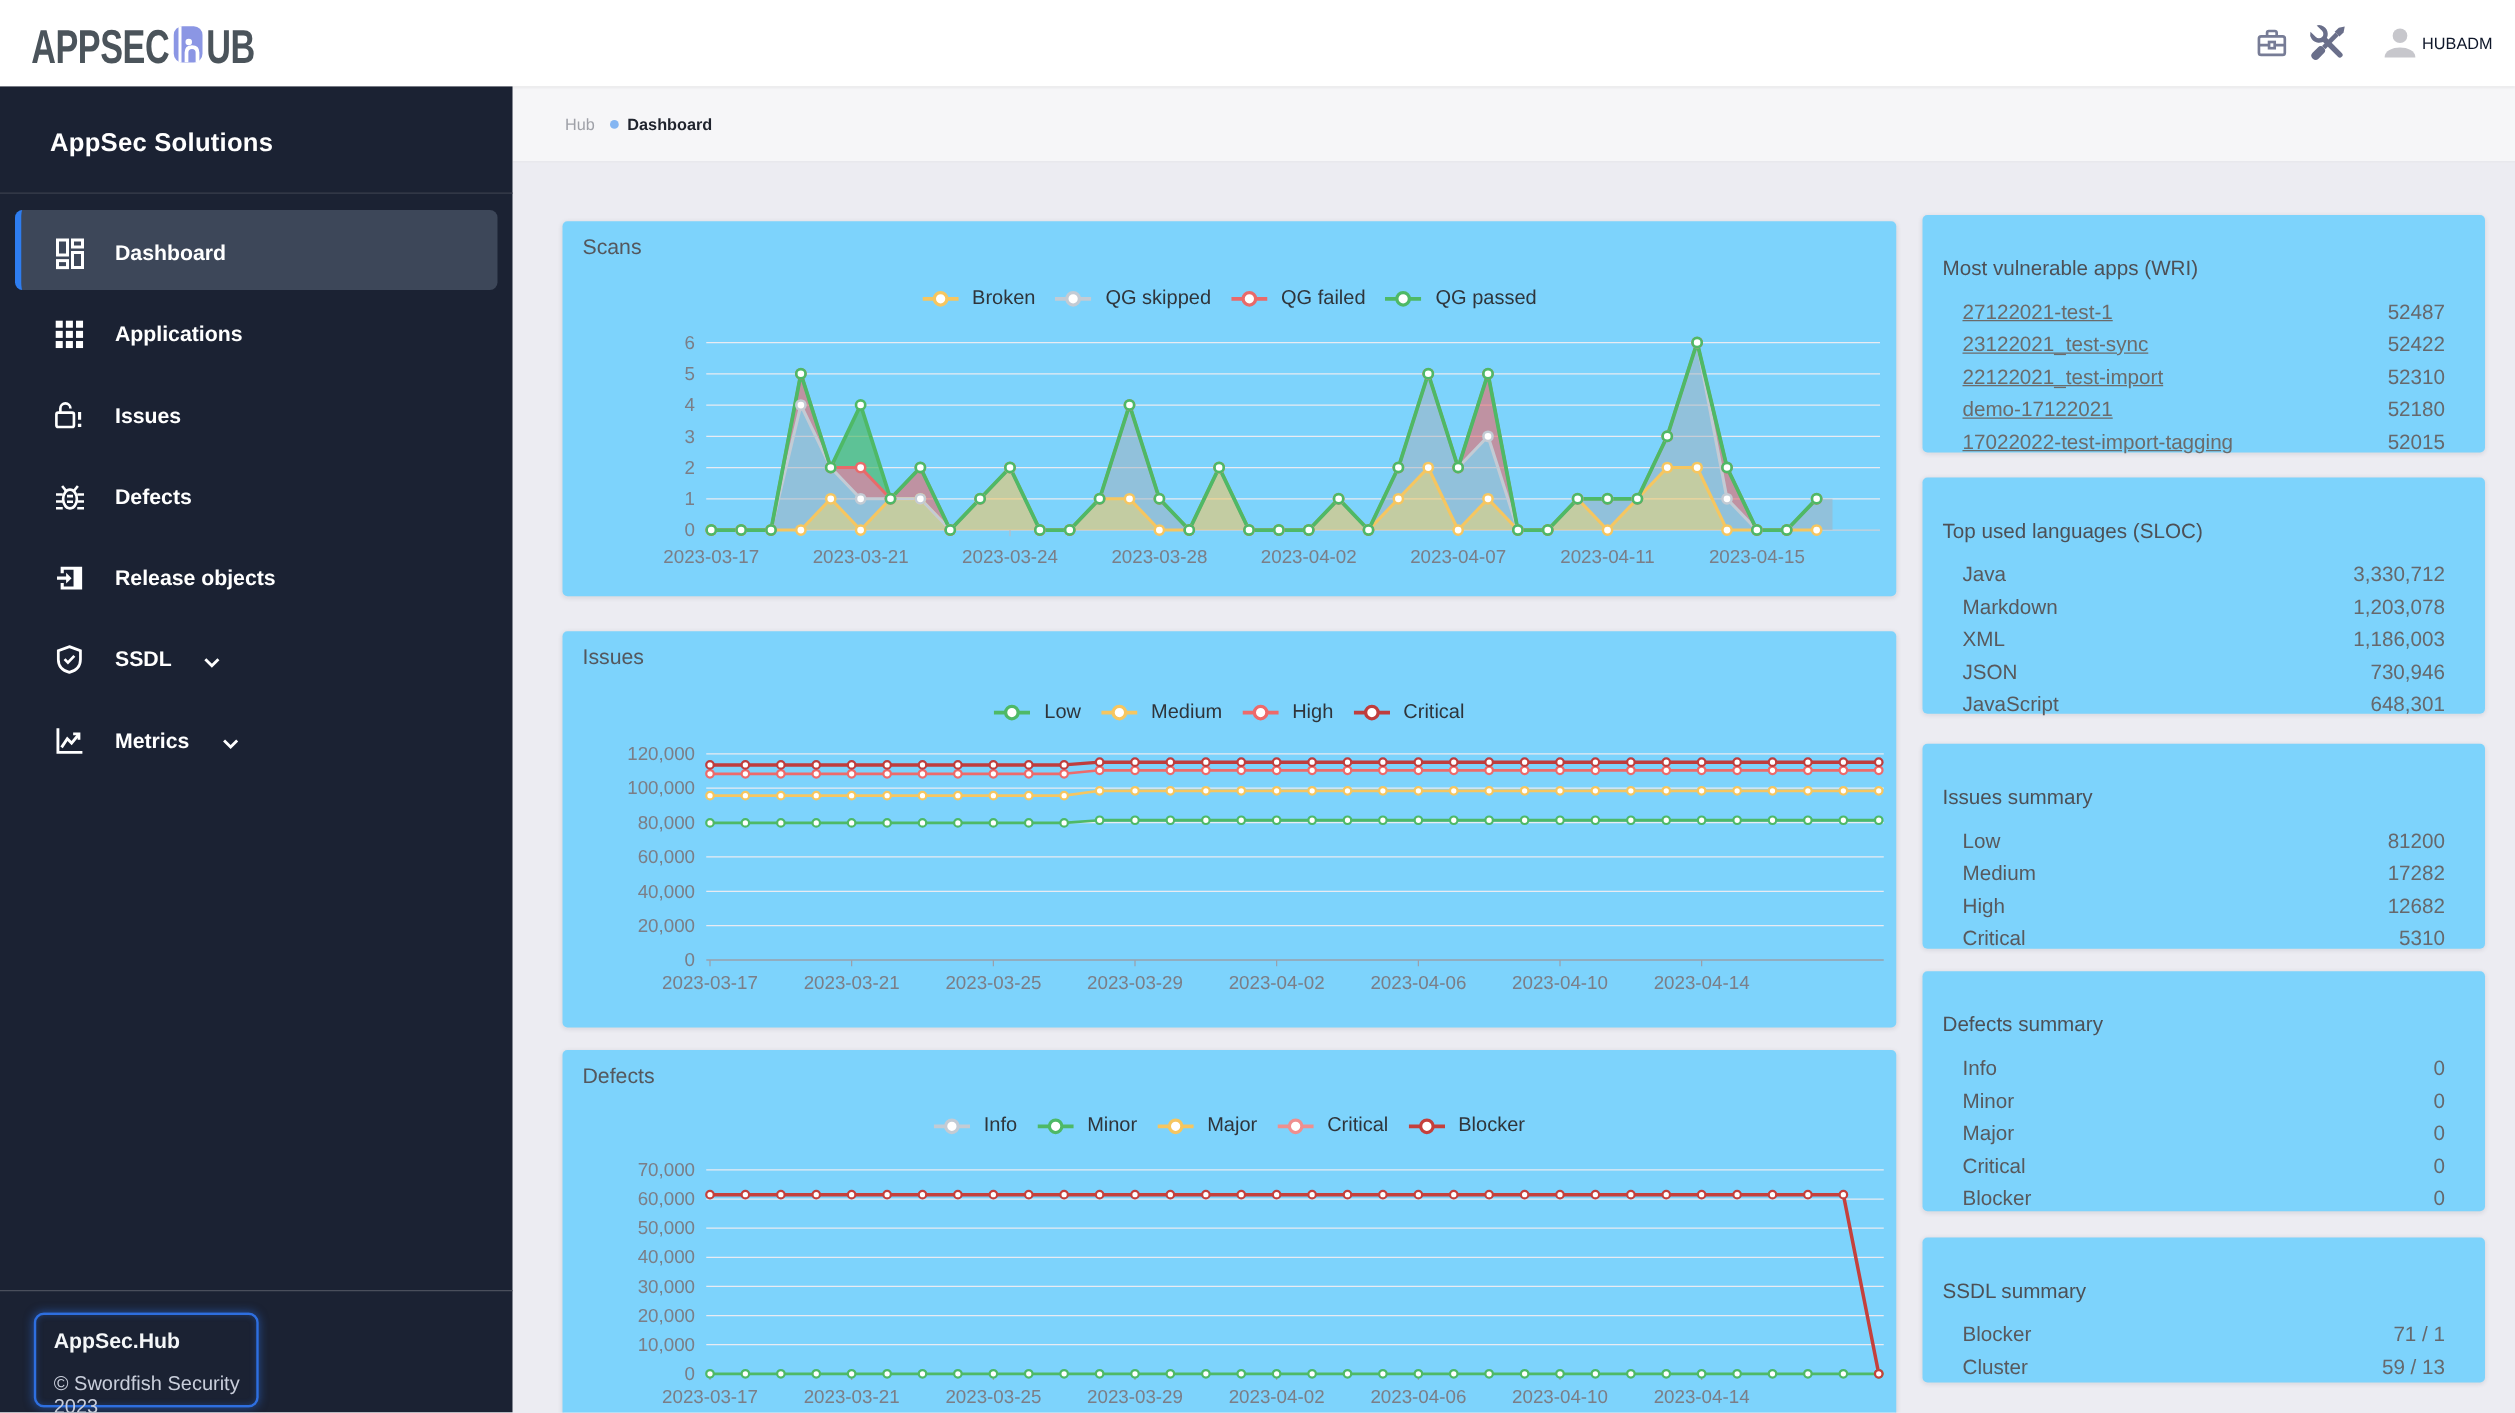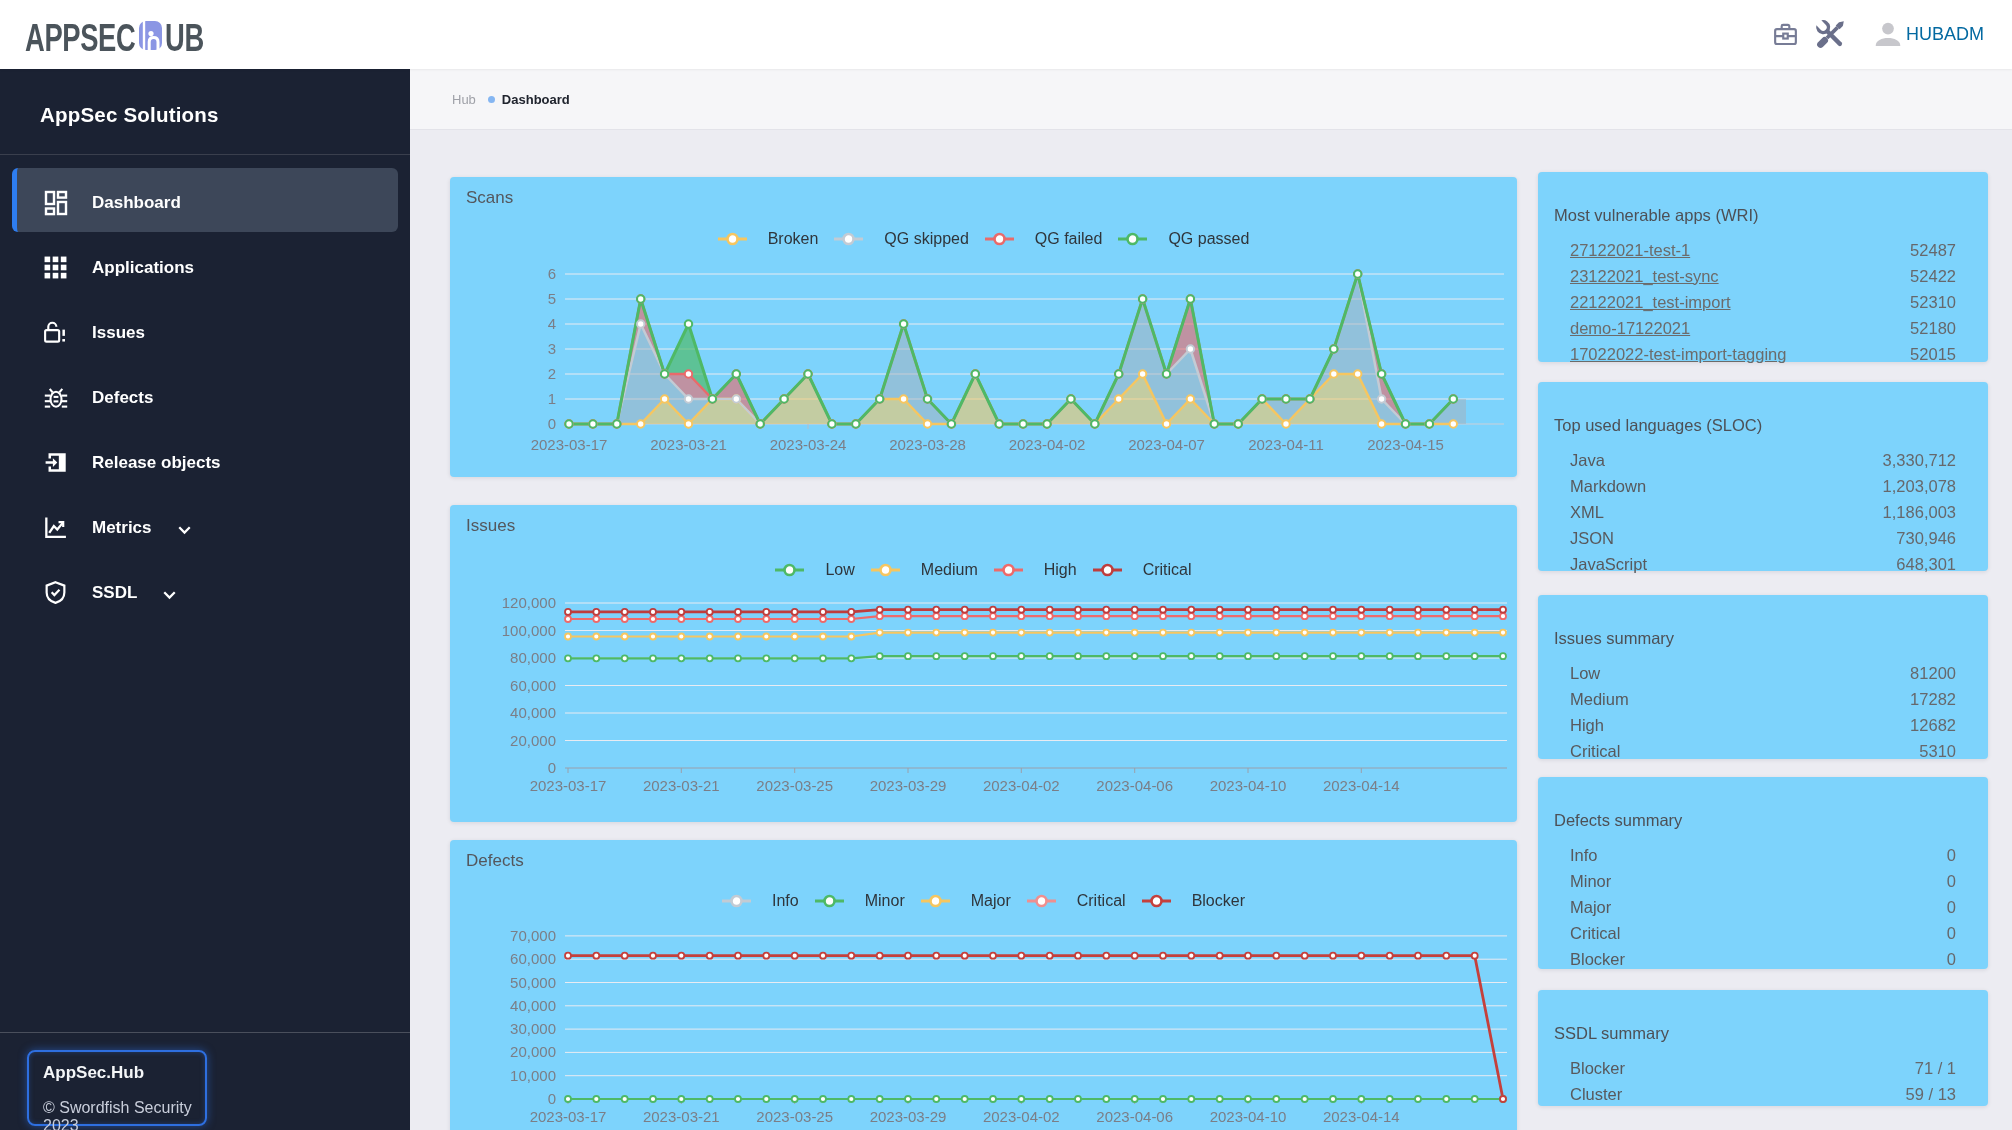--- a/index.html
+++ b/index.html
@@ -3,21 +3,21 @@
 <style>
 *{margin:0;padding:0;box-sizing:border-box}
 html,body{width:2012px;height:1130px;overflow:hidden}
 body{font-family:"Liberation Sans",sans-serif;background:#ececf2;position:relative}
 .header{position:absolute;left:0;top:0;width:2012px;height:69px;background:#fff;z-index:30;box-shadow:0 1px 2px rgba(0,0,0,.06)}
 .logo{position:absolute;left:0;top:0;height:69px;width:300px}
 .lg{position:absolute;font-size:38px;font-weight:700;color:#4b545b;line-height:1;top:19px;transform-origin:left top;white-space:nowrap;letter-spacing:-.5px}
 .logoH{position:absolute;left:139px;top:21px;width:23px;height:29px;background:#8b96e4;border-radius:7px}
 .hicons{position:absolute;top:0;height:69px;right:0;display:flex;align-items:center}
 .hicons .ic{margin-right:15px;display:flex;align-items:center}
-.huser{font-size:18px;color:#0369a1;margin-left:2px;margin-right:28px}
+.huser{font-size:13px;color:#0f172a;margin-left:2px;margin-right:18px}
 .sidebar{position:absolute;left:0;top:69px;width:410px;height:1061px;background:#1b2233;z-index:20}
 .sb-title{color:#fff;font-size:20.5px;font-weight:700;padding:34px 0 0 40px;letter-spacing:.2px}
 .sb-div{border-bottom:1px solid #3a3f4d;margin-top:27px}
 .menu{margin-top:13px}
 .mi{height:64px;display:flex;align-items:center;color:#fff;font-size:17px;font-weight:600;position:relative;margin:1px 12px;padding-top:5px}
 .mi .mic{width:25px;margin-left:31px;margin-right:24px;display:flex;justify-content:center}
 .mi.active{background:#3d4759;border-radius:6px;margin:1px 12px;border-left:5px solid #2e7df0}
 .mi.active .mic{margin-left:26px}
 .mi .chev{margin-left:22px;display:flex;align-items:center;margin-top:3px}
 .sb-div2{border-bottom:1px solid #4a4f5c;position:absolute;left:0;right:0;top:963px}
@@ -25,21 +25,21 @@
 .sb-box .t1{color:#f4f6f8;font-size:17px;font-weight:700}
 .sb-box .t2{color:#c9cedb;font-size:16px;margin-top:16px}
 .crumbbar{position:absolute;left:410px;top:69px;width:1602px;height:61px;background:#f6f6f8;border-bottom:1px solid #e3e3e9;z-index:10}
 .crumb{position:absolute;left:42px;top:0;height:61px;display:flex;align-items:center;font-size:13px}
 .crumb .hub{color:#9fa1a8}
 .crumb .dot{width:7px;height:7px;border-radius:50%;background:#85b6f2;margin:0 7px 0 12px}
 .crumb .cur{color:#20242e;font-weight:700}
 .card{position:absolute;background:#7dd3fc;border-radius:4px;box-shadow:0 1px 4px rgba(20,20,40,.10)}
 .ct{position:absolute;left:16px;top:11px;font-size:17px;color:#54575d}
 .legend{position:absolute;left:0;width:100%;display:flex;justify-content:center;align-items:center;gap:16px}
-.li{display:flex;align-items:center;gap:21px}
+.li{display:flex;align-items:center;gap:11px}
 .lt{font-size:16px;color:#2f353b}
 .rrow{display:flex;justify-content:space-between;align-items:center;padding:0 32px;font-size:16.5px;height:26px}
 .rrow .rl{color:#58595d}
 .rrow .rv{color:#66686c}
 .rtitle{font-size:16.5px;color:#4d5056;padding:34px 16px 12px 16px}
 a.app{color:#6b6b6b;text-decoration:underline}
 </style></head><body>
 <div class="header">
     <div class="logo">
       <span class="lg" style="left:25px;transform:scaleX(0.72)">APPSEC</span>
@@ -149,41 +149,41 @@
 <path d="M6.5 8.2 V4.4 h14.1 v15.2 H6.5 v-3.8" stroke-width="2.4"></path>
 <rect x="15.2" y="4.4" width="5.4" height="15.2" fill="#fff" stroke="none"></rect>
 <line x1="2.5" y1="12" x2="11" y2="12" stroke-width="2.4"></line>
 <path d="M9.5 7.8 L13.7 12 L9.5 16.2 Z" fill="#fff" stroke="none"></path>
           </svg>
         </span>
         <span>Release objects</span>
       </div>
       <div class="mi">
         <span class="mic">
-          <svg viewBox="0 0 24 24" width="25" height="25" fill="none" stroke="#fff" stroke-width="2.2">
-<path d="M3.2 2.5 V21 H22"></path>
-<path d="M6 17.2 L10.4 10.6 L13.7 13.9 L19.3 7.1"></path>
-<path d="M19.4 11.4 V6.9 H14.9" stroke-width="2.1"></path>
+          <svg viewBox="0 0 24 24" width="25" height="25" fill="none" stroke="#fff" stroke-width="2.1">
+<path d="M12 2.2 L20.5 5.4 V12 c0 5.2 -3.6 8.6 -8.5 10 C7.1 20.6 3.5 17.2 3.5 12 V5.4 Z"></path>
+<path d="M8.3 11.8 l2.6 2.7 l4.9 -5.2"></path>
           </svg>
         </span>
-        <span>Metrics</span>
+        <span>SSDL</span>
         <span class="chev">
           <svg viewBox="0 0 24 24" width="21" height="21" fill="none" stroke="#fff" stroke-width="2.6">
             <path d="M6 9.5 L12 15.5 L18 9.5"></path>
           </svg>
         </span>
       </div>
       <div class="mi">
         <span class="mic">
-          <svg viewBox="0 0 24 24" width="25" height="25" fill="none" stroke="#fff" stroke-width="2.1">
-<path d="M12 2.2 L20.5 5.4 V12 c0 5.2 -3.6 8.6 -8.5 10 C7.1 20.6 3.5 17.2 3.5 12 V5.4 Z"></path>
-<path d="M8.3 11.8 l2.6 2.7 l4.9 -5.2"></path>
+          <svg viewBox="0 0 24 24" width="25" height="25" fill="none" stroke="#fff" stroke-width="2.2">
+<path d="M3.2 2.5 V21 H22"></path>
+<path d="M6 17.2 L10.4 10.6 L13.7 13.9 L19.3 7.1"></path>
+<path d="M19.4 11.4 V6.9 H14.9" stroke-width="2.1"></path>
           </svg>
         </span>
-        <span>SSDL</span>
+        <span>Metrics</span>
         <span class="chev">
           <svg viewBox="0 0 24 24" width="21" height="21" fill="none" stroke="#fff" stroke-width="2.6">
             <path d="M6 9.5 L12 15.5 L18 9.5"></path>
           </svg>
         </span>
       </div>
     </div>
     <div class="sb-div2"></div>
     <div class="sb-box">
       <div class="t1">AppSec.Hub</div>

